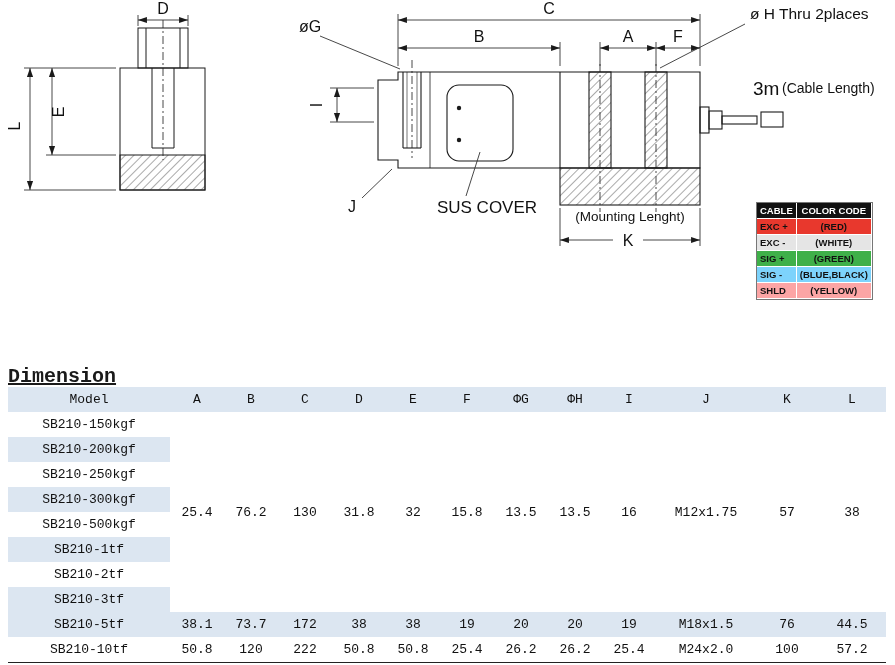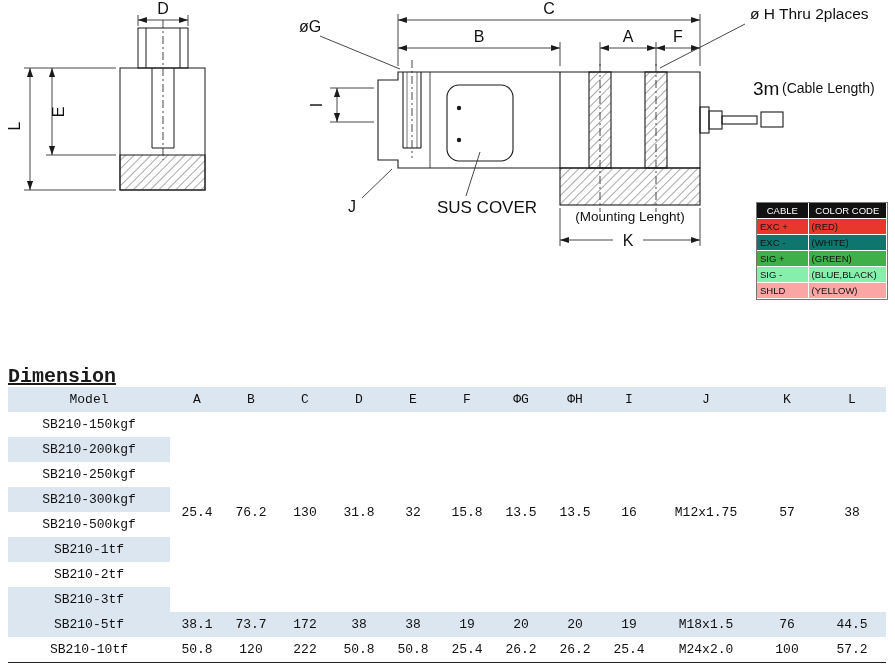--- a/index.html
+++ b/index.html
@@ -2,27 +2,27 @@
 <html><head>
 <meta charset="utf-8">
 <style>
   html,body { margin:0; padding:0; background:#fff; }
   .page { position:relative; width:895px; height:665px; background:#fff; overflow:hidden;
           font-family:"Liberation Sans", sans-serif; color:#1a1a1a; }
   svg.drawing { position:absolute; left:0; top:0; }
   svg text { font-family:"Liberation Sans", sans-serif; fill:#111; }
 
   
-  .cable-table { position:absolute; left:756px; top:202px; width:132px;
+  .cable-table { position:absolute; left:756px; top:202px; width:112px;
                  border-collapse:separate; border-spacing:0; border:1px solid #777;
-                 font-size:9.5px; font-weight:normal; color:#111; }
+                 font-size:9.5px; font-weight:bold; color:#111; }
   .cable-table td { height:15px; padding:0 3px; border-bottom:1px solid #fff;
                     border-right:1px solid #fff; white-space:nowrap; }
   .cable-table .cl { width:48px; text-align:left; }
-  .cable-table .cc { }
+  .cable-table .cc { text-align:center; }
   .cable-head td { background:#111; color:#fff; text-align:center; }
 
   
   .dim-title { position:absolute; left:8px; top:365px;
                font-family:"Liberation Mono","DejaVu Sans Mono",monospace;
                font-size:20px; font-weight:bold; text-decoration:underline; }
   .dim-table { position:absolute; left:8px; top:387px; width:878px;
                border-collapse:collapse; table-layout:fixed;
                font-family:"Liberation Mono","DejaVu Sans Mono",monospace;
                font-size:13px; color:#111; border-bottom:1px solid #222; }
@@ -149,29 +149,29 @@
       </colgroup>
     <tbody>
         <tr class="cable-head">
       <td>CABLE</td>
       <td>COLOR CODE</td>
     </tr>
     <tr style="background-color: rgb(232, 56, 45);">
       <td class="cl">EXC +</td>
       <td class="cc">(RED)</td>
     </tr>
-    <tr style="background-color: #0f766e;">
+    <tr style="background-color: #e5e5e5;">
       <td class="cl">EXC -</td>
       <td class="cc">(WHITE)</td>
     </tr>
     <tr style="background-color: rgb(63, 176, 73);">
       <td class="cl">SIG +</td>
       <td class="cc">(GREEN)</td>
     </tr>
-    <tr style="background-color: #86efac;">
+    <tr style="background-color: #7dd3fc;">
       <td class="cl">SIG -</td>
       <td class="cc">(BLUE,BLACK)</td>
     </tr>
     <tr style="background-color: #fca5a5;">
       <td class="cl">SHLD</td>
       <td class="cc">(YELLOW)</td>
     </tr>
   </tbody>
     </table>
 

